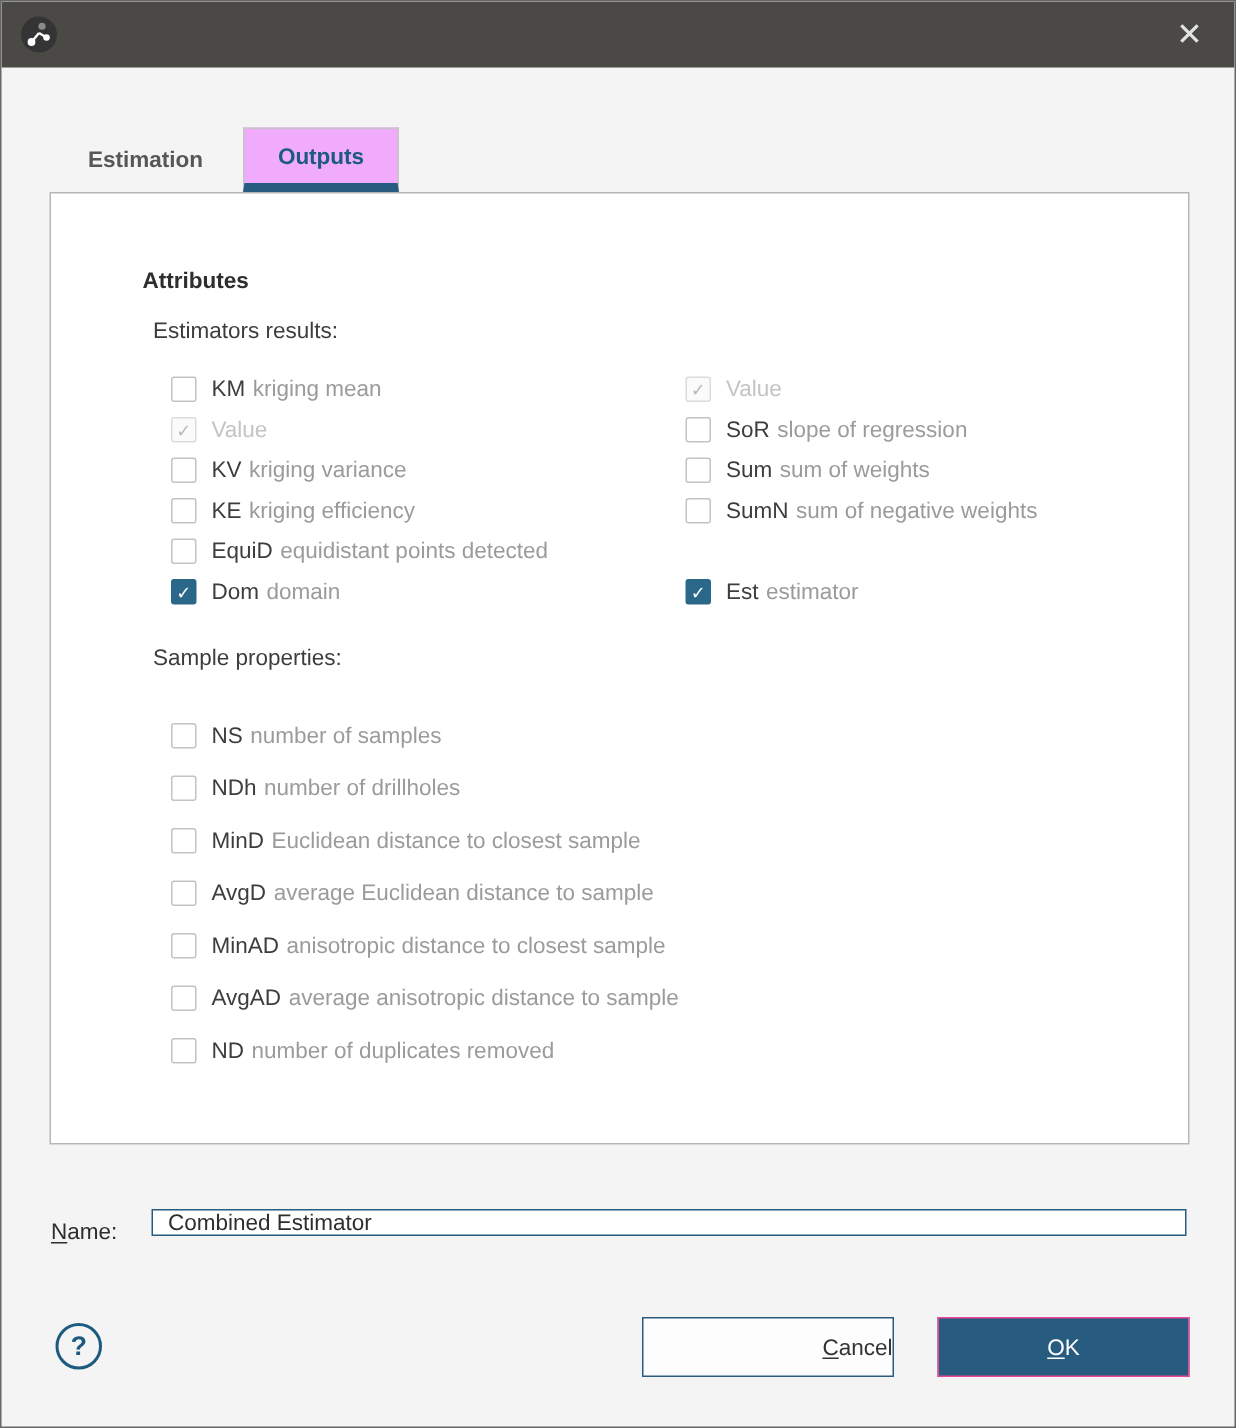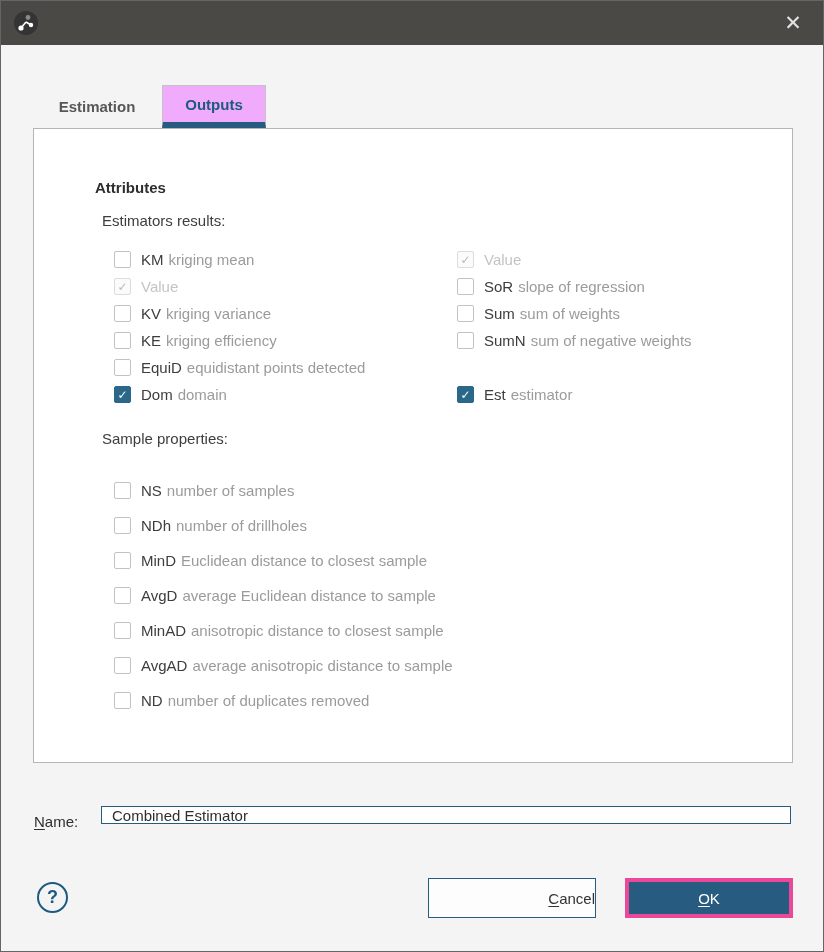--- a/index.html
+++ b/index.html
@@ -103,21 +103,21 @@
     position: absolute; top: 877px; width: 168px; height: 40px;
     display: flex; align-items: center; justify-content: center;
     font-size: 15px; cursor: default;
   }
   .btn-cancel {
     left: 427px;
     background: #fdfdfd; border: 1px solid #275b7f; color: #333333; justify-content: flex-end;
   }
   .btn-ok {
     left: 624px;
-    background: #275b7f; border: 4px solid #ec4899; color: #ffffff;
+    background: #275b7f; border: 1px solid #ec4899; color: #ffffff;
   }
 </style>
 </head>
 <body>
 
 <div class="window">
 
   <div class="titlebar">
     <svg class="app-icon" viewBox="0 0 26 26">
       <circle cx="13" cy="13" r="12" fill="#343434"></circle>

